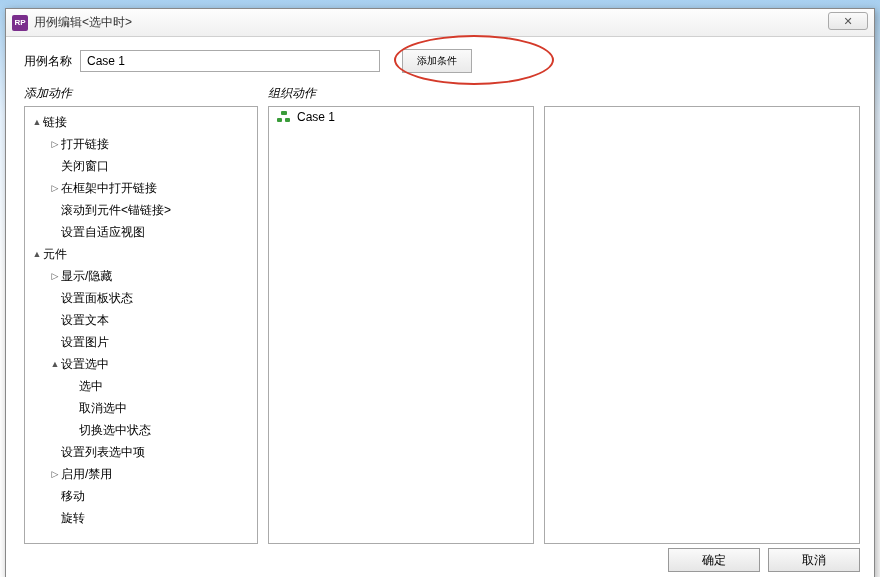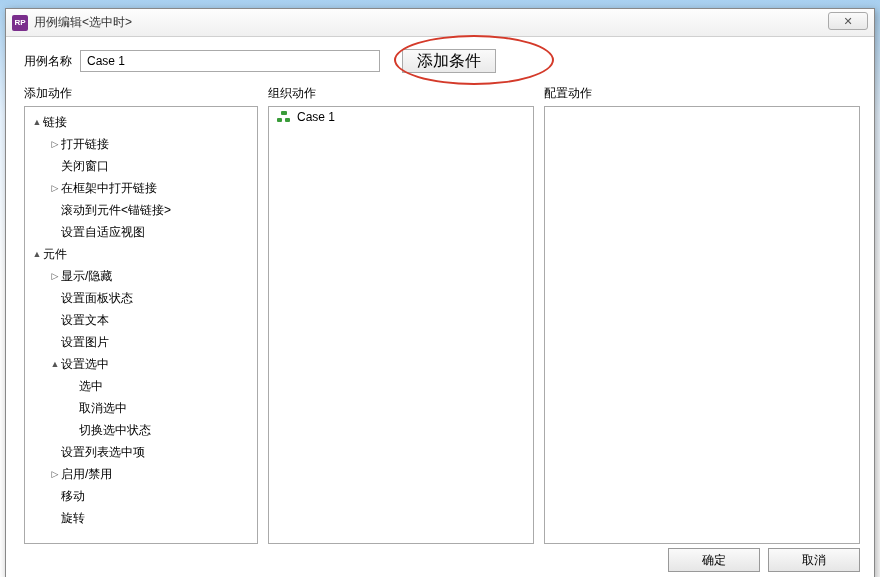--- a/index.html
+++ b/index.html
@@ -80,37 +80,38 @@
       padding: 0 6px;
       font-size: 12px;
       font-family: inherit;
     }
     .add-cond-btn {
       height: 24px;
       padding: 0 14px;
       border: 1px solid #aaa;
       background: linear-gradient(to bottom, #fafafa, #eaeaea);
       cursor: pointer;
-      font-size: 16px;
+      font-size: 10px;
       font-family: inherit;
       margin-left: 14px;
     }
     .red-ellipse {
       position: absolute;
       left: 370px;
       top: -14px;
       width: 160px;
       height: 50px;
       border: 2px solid #d43a2a;
       border-radius: 50%;
       pointer-events: none;
     }
     .section-labels {
       display: flex;
       margin-bottom: 4px;
+      font-style: italic;
     }
     .section-labels > div:nth-child(1) { width: 244px; }
     .section-labels > div:nth-child(2) { width: 276px; }
     .section-labels > div:nth-child(3) { flex: 1; }
     .panels {
       display: flex;
       gap: 10px;
     }
     .panel {
       border: 1px solid #aaa;
@@ -212,21 +213,20 @@
     <div class="name-row">
       <label>用例名称</label>
       <input class="name-input" type="text" value="Case 1" style="">
       <button class="add-cond-btn">添加条件</button>
       <div class="red-ellipse"></div>
     </div>
 
     <div class="section-labels">
       <div>添加动作</div>
       <div>组织动作</div>
-      <div>配置动作</div>
     </div>
 
     <div class="panels">
 
       <div class="panel add">
         <div class="scroll-area">
           <div class="tree" id="action-tree">
               <div class="tree-item indent-0">
                 <span class="tree-toggle">▲</span>
                 <span class="tree-label">链接</span>

